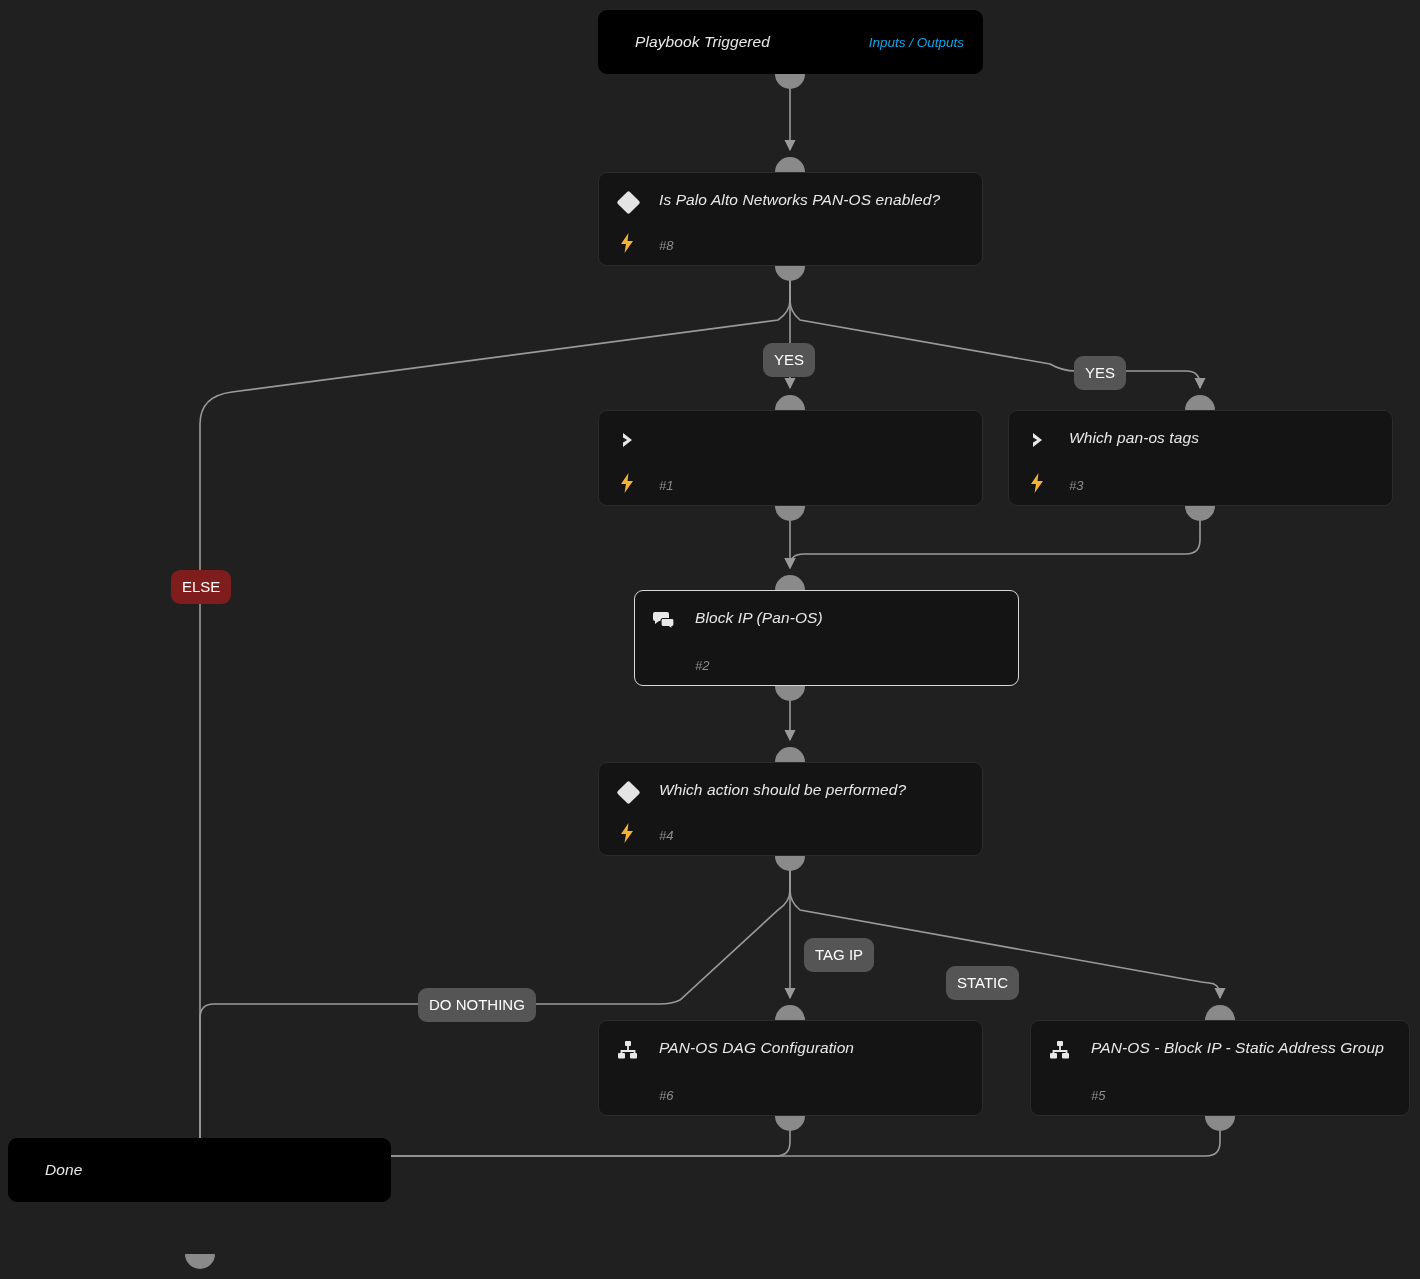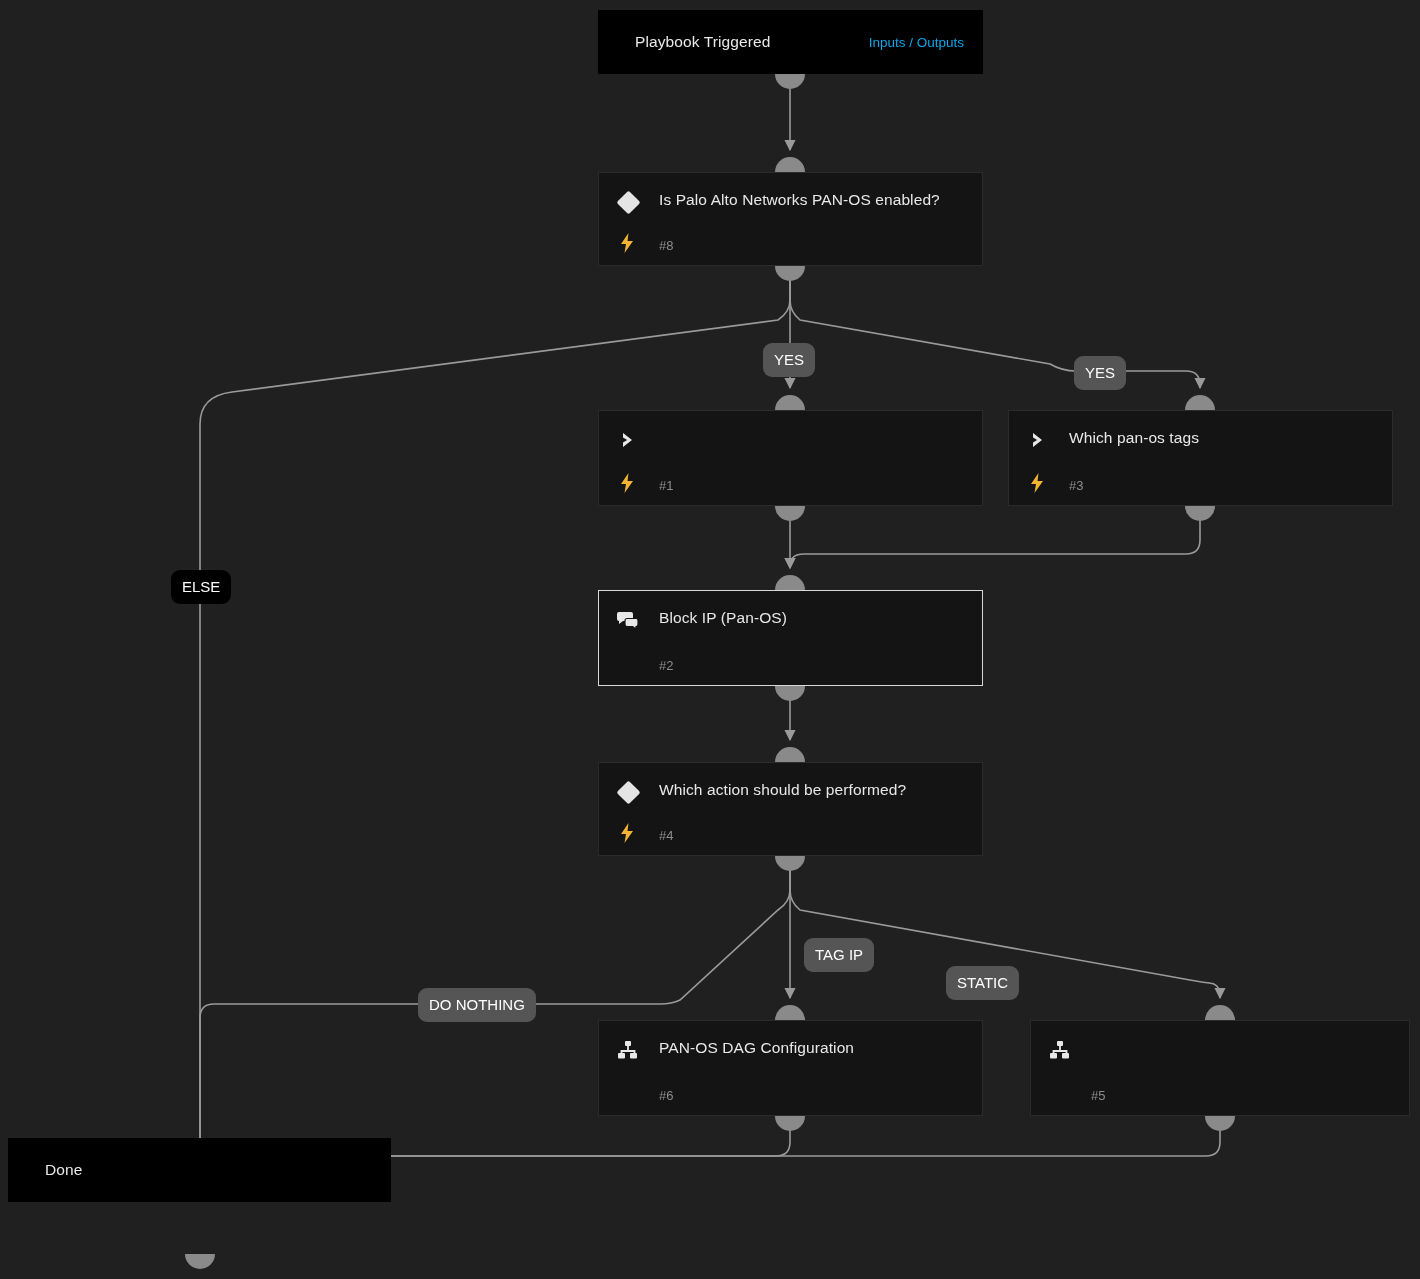--- a/index.html
+++ b/index.html
@@ -30,25 +30,27 @@
     width: 1420px;
     height: 1279px;
     pointer-events: none;
   }
 
   
   .node {
     position: absolute;
     box-sizing: border-box;
     background: #141414;
-    border-radius: 0;
+    border-radius: 9px;
     border: 1px solid #2b2b2b;
+    font-style: italic;
   }
   .node.selected {
     border: 1px solid #d8d8d8;
+    margin-left: 36px;
   }
   .node.terminal {
     background: #000000;
     border: 1px solid #000000;
   }
 
   .node-title {
     position: absolute;
     left: 60px;
     top: 14px;
@@ -120,21 +122,21 @@
     background: #555555;
     color: #ffffff;
     border-radius: 9px;
     font-size: 15px;
     line-height: 1;
     padding: 9px 11px 10px 11px;
     white-space: nowrap;
     text-align: center;
   }
   .branch-label.dark {
-    background: #000000;
+    background: #7f1d1d;
   }
 
   
   .port {
     position: absolute;
     width: 30px;
     height: 15px;
     background: #8a8a8a;
   }
   .port.out {           
@@ -290,20 +292,21 @@
       </div>
       <div class="node" style="left: 1030px; top: 1020px; width: 380px; height: 96px;">
         <span class="node-icon">
           <svg width="22" height="20" viewBox="0 0 22 20">
             <rect x="8" y="1" width="6" height="5" rx="1" fill="#e8e8e8"></rect>
             <rect x="1" y="13" width="7" height="5.5" rx="1" fill="#e8e8e8"></rect>
             <rect x="13" y="13" width="7" height="5.5" rx="1" fill="#e8e8e8"></rect>
             <path d="M11 6 v3 M4.5 13 v-2 h13 v2 M11 9 v2" stroke="#e8e8e8" stroke-width="1.8" fill="none"></path>
           </svg>
         </span>
+        <div class="node-title">PAN-OS - Block IP - Static Address Group</div>
         <div class="node-id">#5</div>
       </div>
       <div class="node terminal" style="left: 8px; top: 1138px; width: 383px; height: 64px;">
         <div class="node-title">Done</div>
       </div>
     </div>
 
   <div id="labels">
       <div class="branch-label" style="left: 763px; top: 343px;">YES</div>
       <div class="branch-label" style="left: 1074px; top: 356px;">YES</div>

